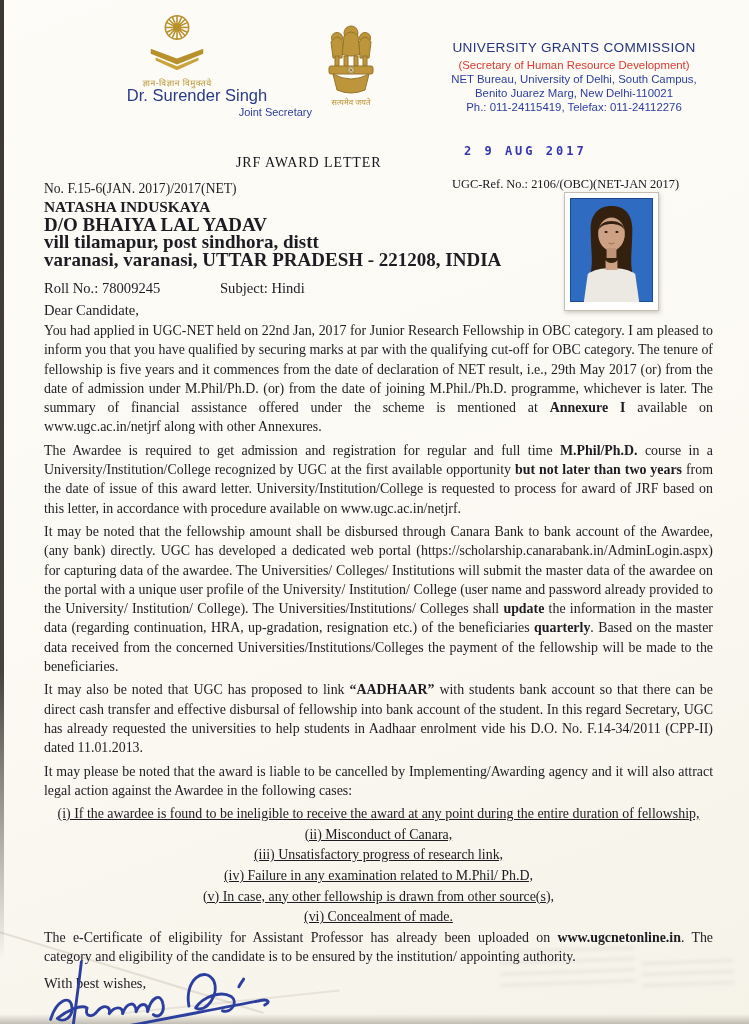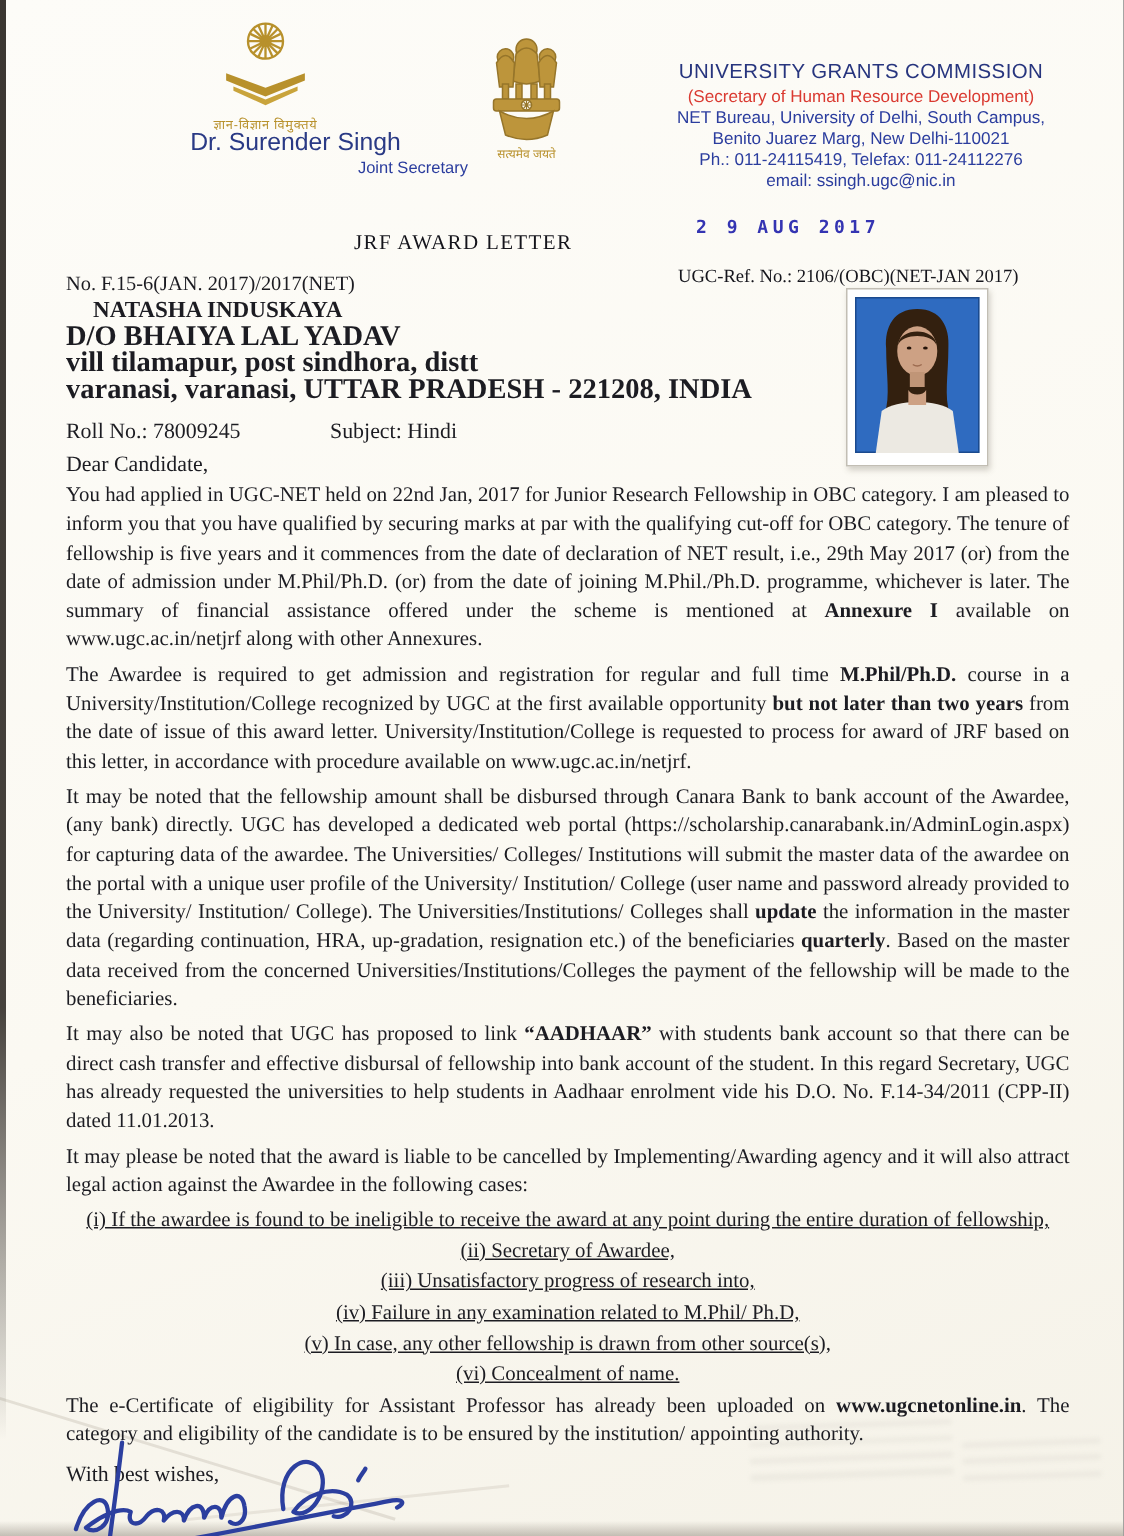--- a/index.html
+++ b/index.html
@@ -38,21 +38,21 @@
   .org-line{font-size:11.4px;color:#2b3d9e;margin-top:2px;}
 
   
   .doc-title{position:absolute;left:236px;top:155px;font-size:14px;letter-spacing:.9px;color:#14141b;}
   .date-stamp{position:absolute;left:464px;top:144px;font-family:"DejaVu Sans Mono",monospace;
      font-weight:bold;font-size:12px;letter-spacing:3px;color:#3434b2;}
   .ref-no{position:absolute;left:452px;top:177px;font-size:12.4px;color:#15151c;}
 
   .letter-no{position:absolute;left:44px;top:181px;font-size:13.6px;}
   .addressee{position:absolute;left:44px;top:198px;font-weight:bold;}
-  .addr-name{font-size:15.4px;line-height:17.8px;margin-left:18px;}
+  .addr-name{font-size:15.4px;line-height:17.8px;}
   .addr-line{font-size:19px;line-height:17.4px;}
 
   .photo-frame{position:absolute;left:564px;top:192px;width:95px;height:119px;background:#fff;
      border:1px solid #c2beb4;box-shadow:1px 2px 4px rgba(80,70,55,.25);box-sizing:border-box;
      padding:5px 5px 8px 5px;}
   .photo-frame svg{display:block;width:100%;height:100%;}
 
   .roll-row{position:absolute;left:44px;top:280px;width:430px;font-size:14.6px;}
   .subject{position:absolute;left:176px;top:0;}
   .salutation{position:absolute;left:44px;top:302px;font-size:14.6px;}
@@ -124,21 +124,20 @@
     </svg>
   </div>
   <div class="emblem-motto">सत्यमेव जयते</div>
 
   <div class="org-block">
     <div class="org-name">UNIVERSITY GRANTS COMMISSION</div>
     <div class="org-ministry">(Secretary of Human Resource Development)</div>
     <div class="org-line">NET Bureau, University of Delhi, South Campus,</div>
     <div class="org-line">Benito Juarez Marg, New Delhi-110021</div>
     <div class="org-line">Ph.: 011-24115419, Telefax: 011-24112276</div>
-    <div class="org-line">email: ssingh.ugc@nic.in</div>
   </div>
 
   <div class="doc-title">JRF AWARD LETTER</div>
   <div class="date-stamp">2 9 AUG 2017</div>
   <div class="ref-no">UGC-Ref. No.: 2106/(OBC)(NET-JAN 2017)</div>
 
   <div class="letter-no">No. F.15-6(JAN. 2017)/2017(NET)</div>
   <div class="addressee">
     <div class="addr-name">NATASHA INDUSKAYA</div>
     <div class="addr-line">D/O BHAIYA LAL YADAV</div>
@@ -169,25 +168,25 @@
   <div class="salutation">Dear Candidate,</div>
 
   <div class="letter-body">
     <div id="body-blocks">
         <p class="para"><span>You had applied in UGC-NET held on 22nd Jan, 2017 for Junior Research Fellowship in OBC category. I am pleased to inform you that you have qualified by securing marks at par with the qualifying cut-off for OBC category. The tenure of fellowship is five years and it commences from the date of declaration of NET result, i.e., 29th May 2017 (or) from the date of admission under M.Phil/Ph.D. (or) from the date of joining M.Phil./Ph.D. programme, whichever is later. The summary of financial assistance offered under the scheme is mentioned at </span><span class="bold">Annexure I</span><span> available on www.ugc.ac.in/netjrf along with other Annexures.</span></p>
         <p class="para"><span>The Awardee is required to get admission and registration for regular and full time </span><span class="bold">M.Phil/Ph.D.</span><span> course in a University/Institution/College recognized by UGC at the first available opportunity </span><span class="bold">but not later than two years</span><span> from the date of issue of this award letter. University/Institution/College is requested to process for award of JRF based on this letter, in accordance with procedure available on www.ugc.ac.in/netjrf.</span></p>
         <p class="para"><span>It may be noted that the fellowship amount shall be disbursed through Canara Bank to bank account of the Awardee, (any bank) directly. UGC has developed a dedicated web portal (https://scholarship.canarabank.in/AdminLogin.aspx) for capturing data of the awardee. The Universities/ Colleges/ Institutions will submit the master data of the awardee on the portal with a unique user profile of the University/ Institution/ College (user name and password already provided to the University/ Institution/ College). The Universities/Institutions/ Colleges shall </span><span class="bold">update</span><span> the information in the master data (regarding continuation, HRA, up-gradation, resignation etc.) of the beneficiaries </span><span class="bold">quarterly</span><span>. Based on the master data received from the concerned Universities/Institutions/Colleges the payment of the fellowship will be made to the beneficiaries.</span></p>
         <p class="para"><span>It may also be noted that UGC has proposed to link </span><span class="bold">“AADHAAR”</span><span> with students bank account so that there can be direct cash transfer and effective disbursal of fellowship into bank account of the student.  In this regard  Secretary, UGC has already requested the universities to help students in Aadhaar enrolment  vide his D.O. No. F.14-34/2011 (CPP-II) dated 11.01.2013.</span></p>
         <p class="para"><span>It may please be noted that the award is liable to be cancelled by Implementing/Awarding agency and it will  also attract legal action against the Awardee in the following cases:</span></p>
         <p class="list-line"><span>(i) If the awardee is found to be ineligible to receive the award at any point during the entire duration of fellowship,</span></p>
-        <p class="list-line"><span>(ii) Secretary of Awardee,</span></p>
-        <p class="list-line"><span>(iii) Unsatisfactory progress of research into,</span></p>
+        <p class="list-line"><span>(ii) Misconduct of Canara,</span></p>
+        <p class="list-line"><span>(iii) Unsatisfactory progress of research link,</span></p>
         <p class="list-line"><span>(iv) Failure in any examination related to M.Phil/ Ph.D,</span></p>
         <p class="list-line"><span>(v) In case, any other fellowship is drawn from other source(s),</span></p>
-        <p class="list-line"><span>(vi) Concealment of name.</span></p>
+        <p class="list-line"><span>(vi) Concealment of made.</span></p>
         <p class="para"><span>The e-Certificate of eligibility for Assistant Professor has already been uploaded on </span><span class="bold">www.ugcnetonline.in</span><span>. The category and eligibility of the candidate is to be ensured by the institution/ appointing authority.</span></p>
       </div>
     <div class="closing">
       <div class="wishes">With best wishes,</div>
       <svg class="signature" viewBox="0 0 260 100">
         <g stroke="#2c3f9f" stroke-width="3" fill="none" stroke-linecap="round" stroke-linejoin="round">
           <path d="M46,4 C43,30 39,58 36,82"></path>
           <path d="M14,64 C20,44 34,38 36,50 C38,62 27,68 21,63 C31,55 45,48 52,52 C49,61 57,63 63,55 C69,48 77,50 75,58 C81,50 89,50 89,58 C93,46 103,44 103,56 C107,46 115,46 115,56 C119,40 129,36 131,48 C133,58 126,63 121,59"></path>
           <path d="M158,50 C153,22 175,8 184,24 C190,38 176,58 165,52 C173,40 191,34 202,40 C210,46 202,58 193,55"></path>
           <path d="M210,30 C212,26 214,24 215,22"></path>

